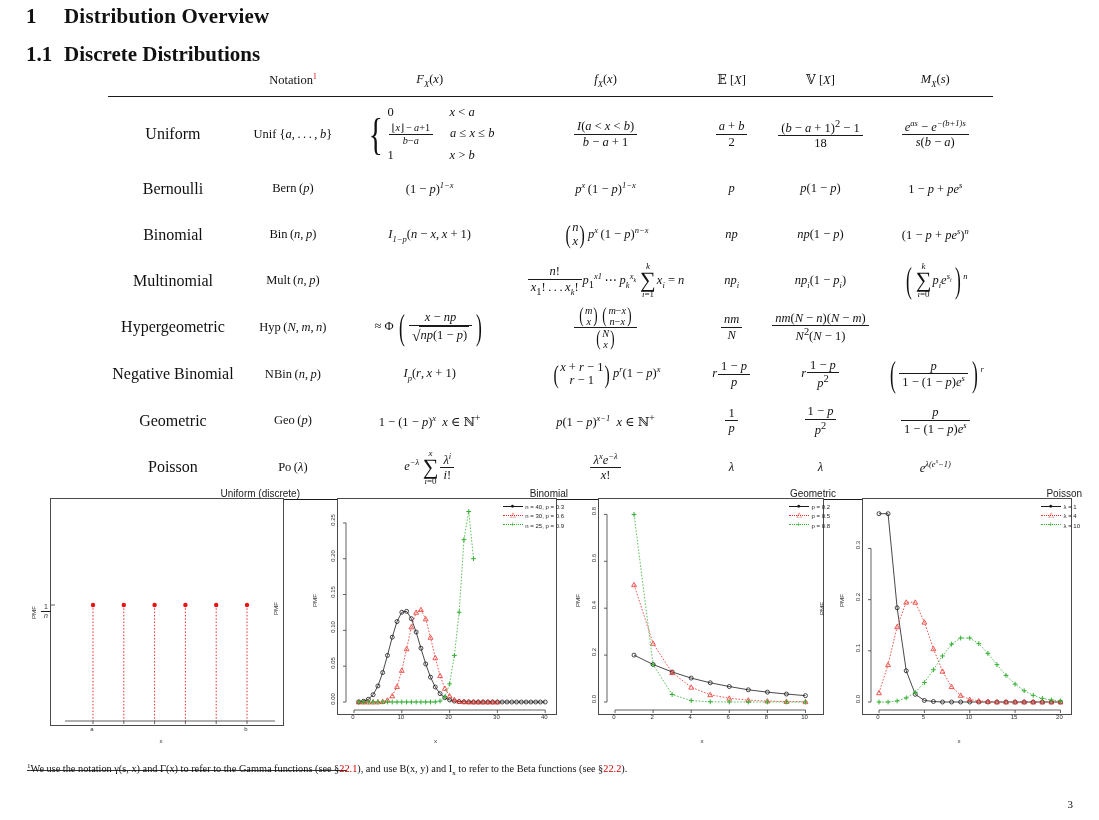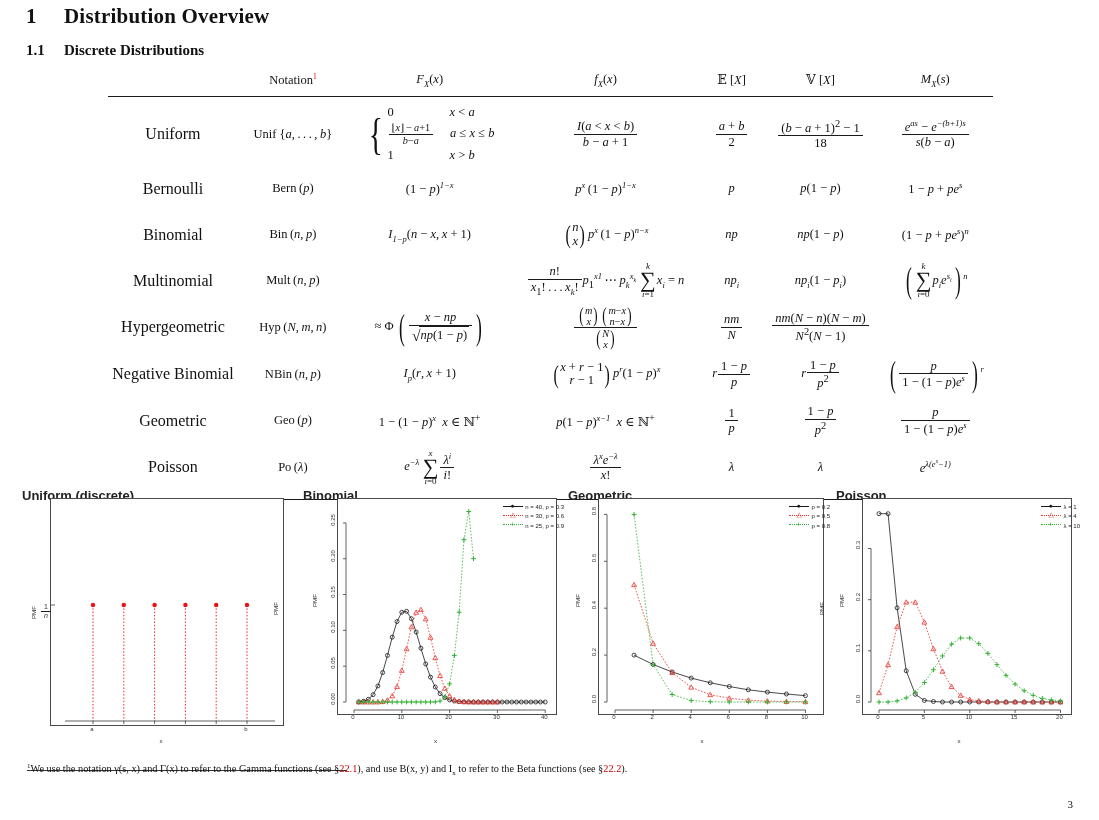--- a/index.html
+++ b/index.html
@@ -27,21 +27,21 @@
     top: 4px;
     font-size: 21px;
     font-weight: bold;
     letter-spacing: 0.2px;
   }
   #h1 .num { display: inline-block; width: 38px; }
   #h2 {
     position: absolute;
     left: 26px;
     top: 42px;
-    font-size: 15px;
+    font-size: 21px;
     font-weight: bold;
   }
   #h2 .num { display: inline-block; width: 38px; }
 
   
   .tbl-wrap {
     position: absolute;
     left: 108px;
     top: 72px;
     width: 885px;
@@ -167,23 +167,23 @@
     height: 268px;
   }
   .plot {
     position: absolute;
     top: 0;
     height: 268px;
   }
   .plot .ptitle {
     position: absolute;
     left: 0; right: 0; top: 1px;
-    text-align: left;
-    font-size: 13px;
-    font-weight: bold;
+    text-align: right;
+    font-size: 10px;
+    font-weight: normal;
     font-family: "Liberation Sans", sans-serif;
     color: #222;
   }
   .panel {
     position: absolute;
     border: 0.9px solid #4a4a4a;
     background: #fff;
     overflow: hidden;
   }
   .ticklbl {

